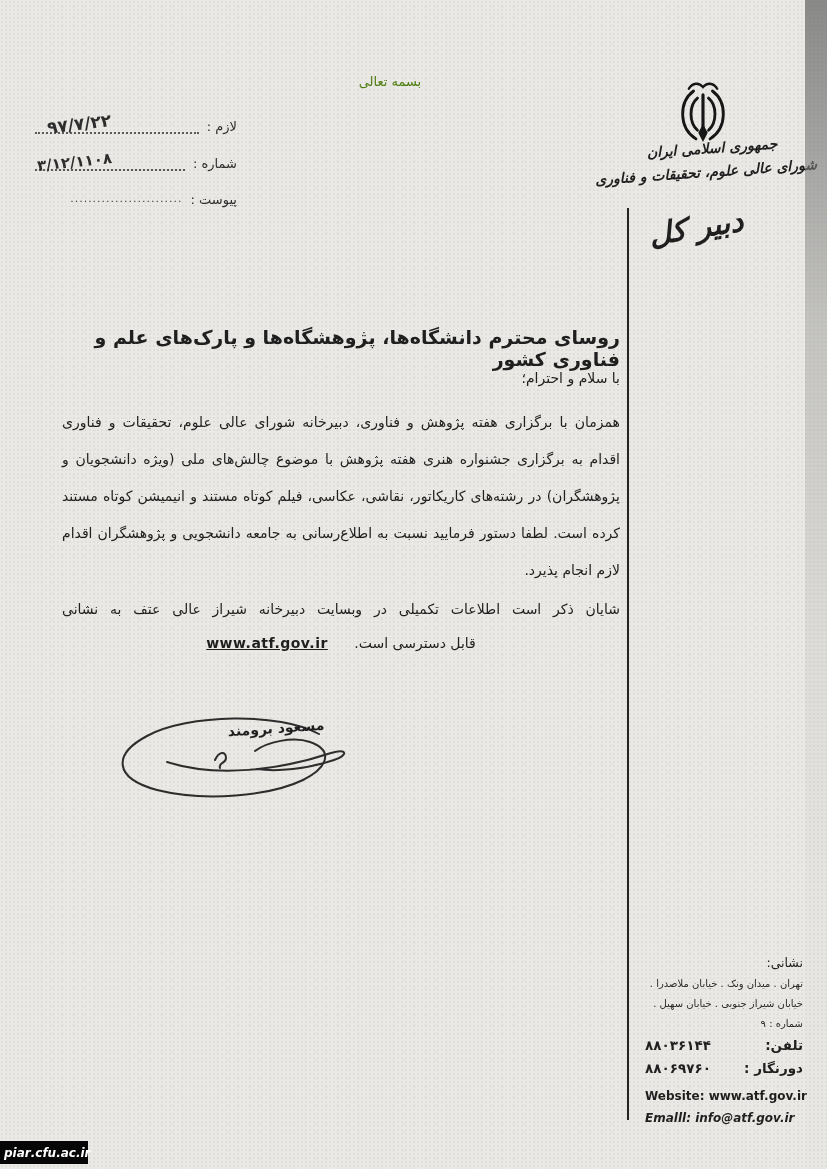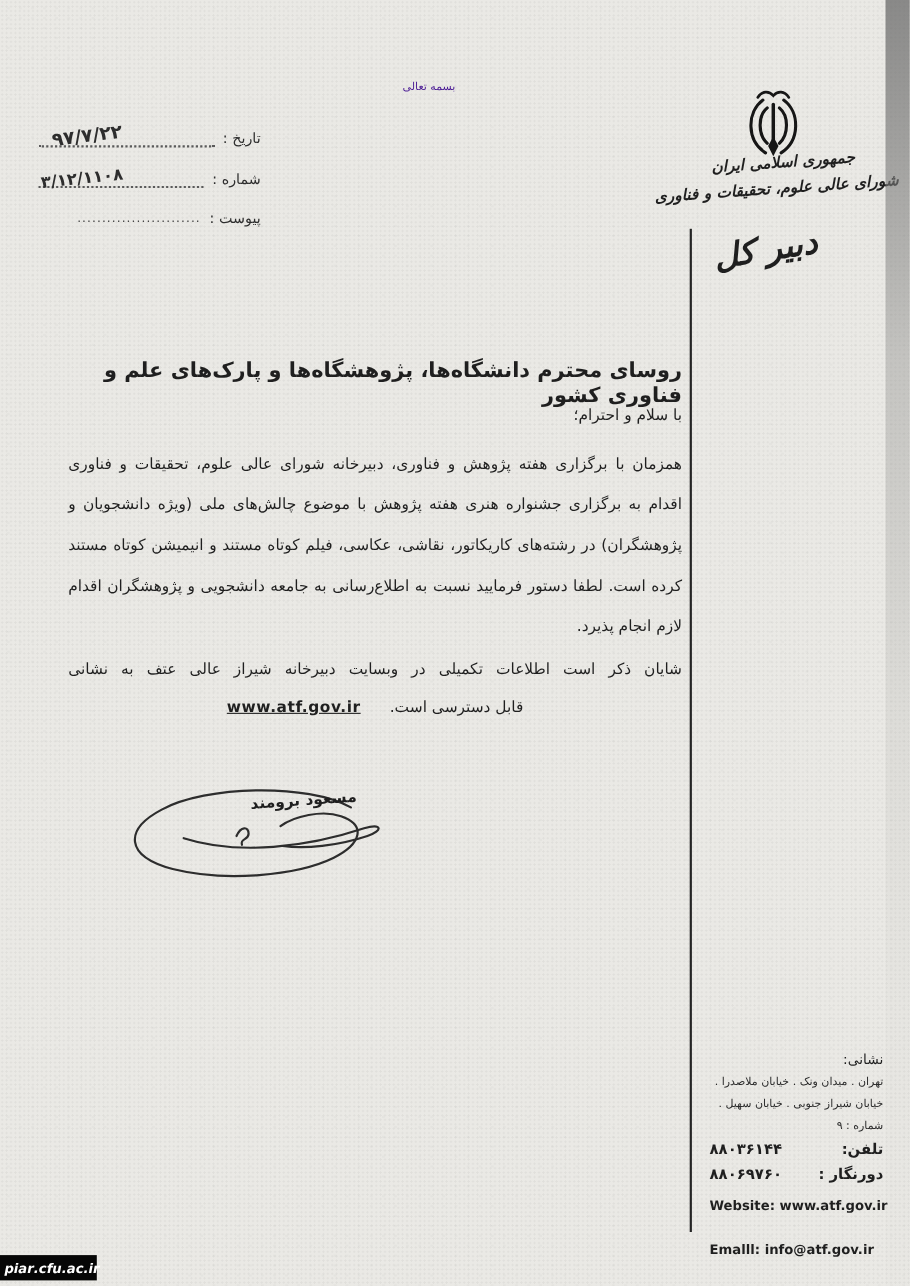--- a/index.html
+++ b/index.html
@@ -41,21 +41,21 @@
   }
   .office{
     left:636px;top:210px;width:120px;text-align:center;
     font-size:30px;font-style:italic;font-weight:bold;
     transform:rotate(-9deg);
   }
   .vrule{
     left:627px;top:208px;width:2px;height:912px;background:#242424;
   }
   .bismillah{
-    left:320px;top:74px;width:140px;text-align:center;font-size:10px;color:#4c1d95;
+    left:320px;top:74px;width:140px;text-align:center;font-size:13px;color:#4d7c0f;
   }
 
   
   .meta-row{
     left:35px;width:202px;display:flex;direction:rtl;align-items:flex-end;
   }
   .meta-label{font-size:13px;color:#2e2e2e;white-space:nowrap;padding-left:8px;}
   .meta-line{
     position:relative;flex:1;height:20px;
     border-bottom:2px dotted #5a5a5a;
@@ -101,21 +101,21 @@
 
   
   .addr{left:645px;width:158px;top:952px;text-align:right;}
   .addr-label{font-size:12.5px;font-weight:normal;line-height:22px;}
   .addr-line{font-size:10px;line-height:20px;color:#2b2b2b;text-align:right;}
   .addr-big{
     display:flex;direction:rtl;justify-content:space-between;
     font-size:13.5px;font-weight:bold;line-height:23px;
   }
   .addr-en{font-size:12px;font-weight:bold;line-height:20px;direction:ltr;text-align:left;white-space:nowrap;}
-  .addr-en.email{margin-top:20px;}
+  .addr-en.email{margin-top:2px;font-style:italic;}
 
   
   .wm{
     left:0;top:1141px;width:88px;height:23px;background:#060606;
     display:flex;align-items:center;padding-left:4px;box-sizing:border-box;
     font-size:12px;font-weight:bold;font-style:italic;white-space:nowrap;
   }
   .wm-prefix{color:#ffffff;}
   .wm-suffix{color:#ffffff;}
 </style>
@@ -138,21 +138,21 @@
   </svg>
 </div>
 <div class="abs rtl republic">جمهوری اسلامی ایران</div>
 <div class="abs rtl council">شورای عالی علوم، تحقیقات و فناوری</div>
 <div class="abs rtl office">دبیر کل</div>
 <div class="abs vrule"></div>
 
 <div class="abs rtl bismillah">بسمه تعالی</div>
 
 <div class="abs meta-row" style="top:112px;">
-  <span class="meta-label">تاریخ :</span>
+  <span class="meta-label">لازم :</span>
   <span class="meta-line">
     <span class="hand hand-date">۹۷/۷/۲۲</span>
   </span>
 </div>
 <div class="abs meta-row" style="top:149px;">
   <span class="meta-label">شماره :</span>
   <span class="meta-line">
     <span class="hand hand-number">۳/۱۲/۱۱۰۸</span>
   </span>
 </div>

